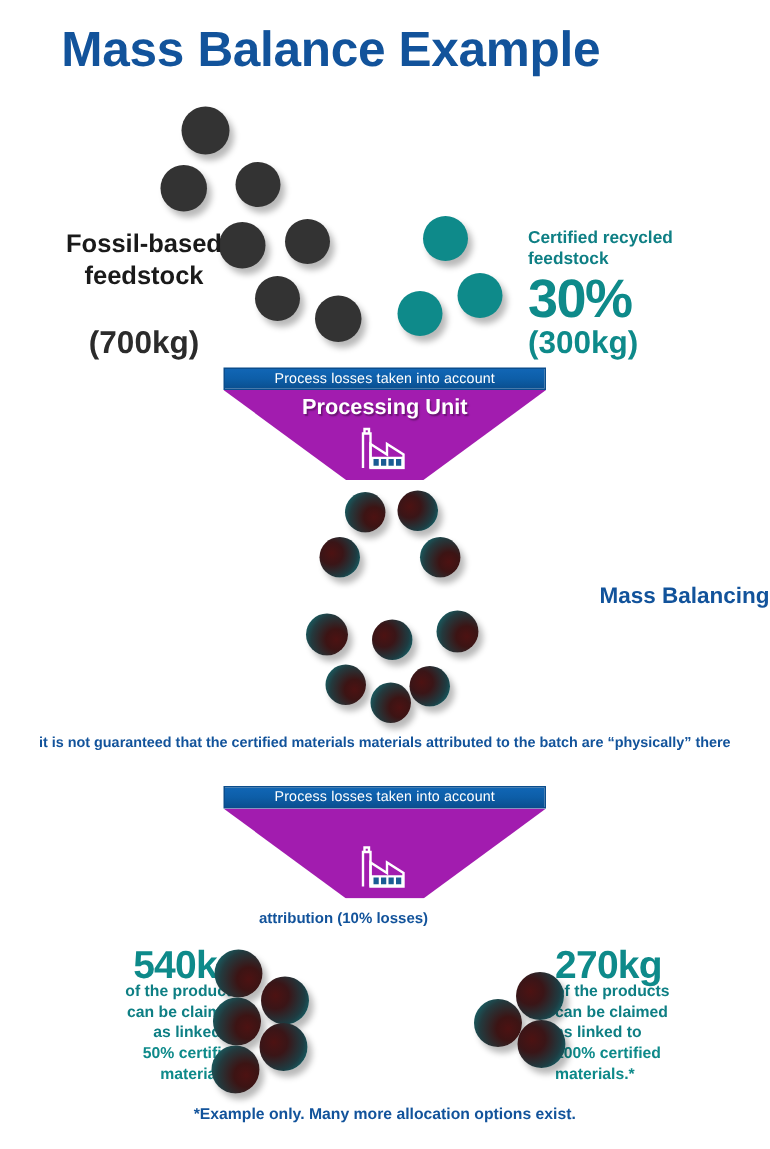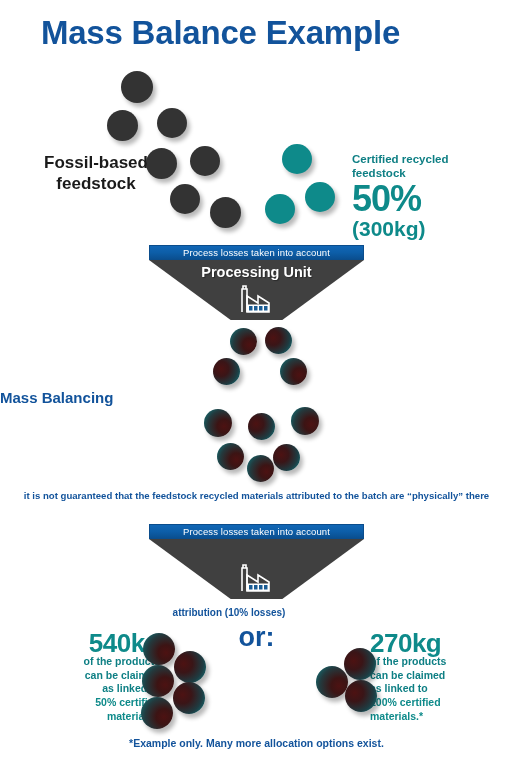--- a/index.html
+++ b/index.html
@@ -109,21 +109,21 @@
     color: #ffffff;
     font-size: 9.5px;
     font-weight: normal;
     text-align: center;
     line-height: 14px;
     letter-spacing: 0.1px;
   }
   .funnel-body {
     position: relative;
     height: 60px;
-    background: #404040;
+    background: #a21caf;
     clip-path: polygon(0 0, 100% 0, 62% 100%, 38% 100%);
     color: #ffffff;
   }
   .funnel-title {
     position: absolute;
     top: 4px; left: 0; width: 100%;
     text-align: center;
     font-size: 14.5px;
     font-weight: bold;
     color: #ffffff;
@@ -132,21 +132,21 @@
   .factory-icon {
     position: absolute;
     top: 23px; left: 50%;
     transform: translateX(-50%);
   }
 
   
   .mb-title {
     position: absolute;
     left: 0; top: 389px; width: 513px;
-    text-align: left;
+    text-align: right;
     font-size: 15px;
     font-weight: bold;
     color: #12539b;
   }
   .note {
     position: absolute;
     left: 0; top: 490px; width: 513px;
     text-align: center;
     font-size: 9.6px;
     font-weight: bold;
@@ -214,26 +214,27 @@
   <div class="circle c-dark" style="left:210px; top:197px; width:31px; height:31px;"></div>
 
   <div class="circle c-teal" style="left:282px; top:144px; width:30px; height:30px;"></div>
   <div class="circle c-teal" style="left:305px; top:182px; width:30px; height:30px;"></div>
   <div class="circle c-teal" style="left:265px; top:194px; width:30px; height:30px;"></div>
 
   <div class="fossil-label">
     <span>Fossil-based</span><br>
     <span>feedstock</span>
   </div>
+  <div class="fossil-kg">(700kg)</div>
 
   <div class="cert-label">
     <span>Certified recycled</span><br>
     <span>feedstock</span>
   </div>
-  <div class="cert-pct">50%</div>
+  <div class="cert-pct">30%</div>
   <div class="cert-kg">(300kg)</div>
 
   <div class="funnel-wrap" style="top:245px;">
     <div class="ribbon">Process losses taken into account</div>
     <div class="funnel-body">
       <div class="funnel-title">Processing Unit</div>
       <div class="factory-icon">
         <svg width="42" height="30" viewBox="0 0 42 30" fill="none" stroke="#ffffff" stroke-width="1.6">
           <path d="M6 29 L6 6 L11 6 L11 29"></path>
           <path d="M7 6 L7 3 L10 3 L10 6"></path>
@@ -254,21 +255,21 @@
   <div class="circle c-mix" style="left:280px; top:358px; width:27px; height:27px;"></div>
   <div class="circle c-mix" style="left:204px; top:409px; width:28px; height:28px;"></div>
   <div class="circle c-mix2" style="left:248px; top:413px; width:27px; height:27px;"></div>
   <div class="circle c-mix" style="left:291px; top:407px; width:28px; height:28px;"></div>
   <div class="circle c-mix" style="left:217px; top:443px; width:27px; height:27px;"></div>
   <div class="circle c-mix2" style="left:273px; top:444px; width:27px; height:27px;"></div>
   <div class="circle c-mix" style="left:247px; top:455px; width:27px; height:27px;"></div>
 
   <div class="mb-title">Mass Balancing</div>
 
-  <div class="note">it is not guaranteed that the feedstock recycled materials attributed to the batch are “physically” there</div>
+  <div class="note">it is not guaranteed that the certified materials materials attributed to the batch are “physically” there</div>
 
   <div class="funnel-wrap" style="top:524px;">
     <div class="ribbon">Process losses taken into account</div>
     <div class="funnel-body">
       <div class="factory-icon">
         <svg width="42" height="30" viewBox="0 0 42 30" fill="none" stroke="#ffffff" stroke-width="1.6">
           <path d="M6 29 L6 6 L11 6 L11 29"></path>
           <path d="M7 6 L7 3 L10 3 L10 6"></path>
           <path d="M11 29 L11 13 L22 20 L22 13 L33 20 L33 29 Z"></path>
           <rect x="11" y="21.5" width="22" height="7.5" fill="#ffffff" stroke="none"></rect>
@@ -276,21 +277,20 @@
           <rect x="18" y="23" width="3.5" height="4.5" fill="#1a5c94" stroke="none"></rect>
           <rect x="23" y="23" width="3.5" height="4.5" fill="#1a5c94" stroke="none"></rect>
           <rect x="28" y="23" width="3.5" height="4.5" fill="#1a5c94" stroke="none"></rect>
         </svg>
       </div>
     </div>
   </div>
 
   <div class="attribution">attribution (10% losses)</div>
 
-  <div class="or-text">or:</div>
 
   <div class="claim-kg claim-left" style="top:628px;">540kg</div>
   <div class="claim-text claim-left" style="top:655px;">
     <span>of the products</span><br>
     <span>can be claimed</span><br>
     <span>as linked to</span><br>
     <span class="strong-teal">50% certified</span><br>
     <span class="strong-teal">materials.*</span>
   </div>
   <div class="circle c-mix" style="left:143px; top:633px; width:32px; height:32px;"></div>

